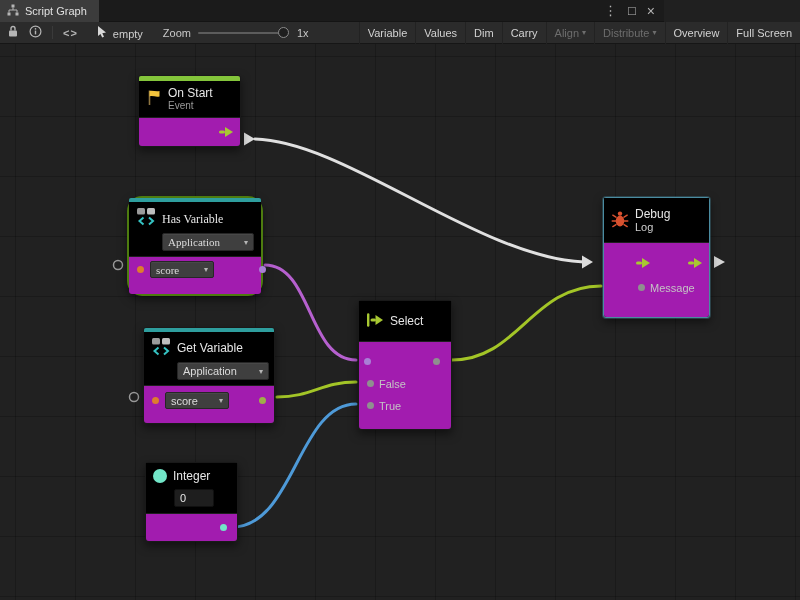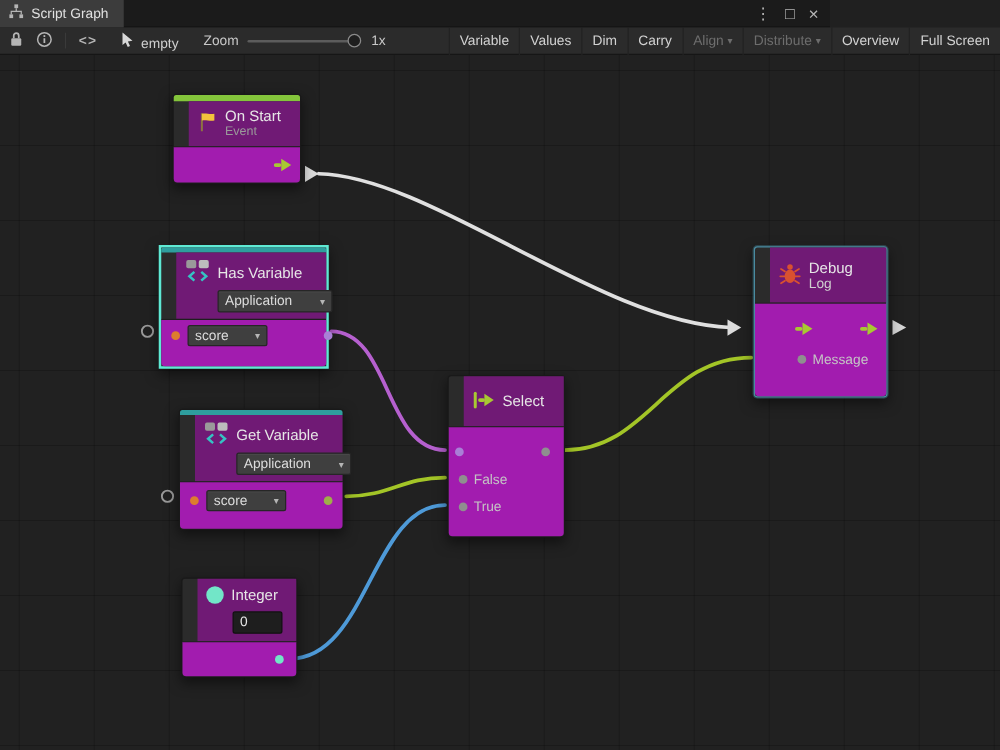--- a/index.html
+++ b/index.html
@@ -38,25 +38,25 @@
   .canvas{position:absolute;top:44px;left:0;width:800px;height:556px;background-color:#212121;
           background-image:linear-gradient(rgba(0,0,0,.22) 1px,transparent 1px),
                            linear-gradient(90deg,rgba(0,0,0,.22) 1px,transparent 1px);
           background-size:60px 60px;background-position:15px 12px;z-index:0;}
   .wires{position:absolute;top:0;left:0;width:800px;height:600px;z-index:1;pointer-events:none;}
   .wires path,.wires polygon,.wires circle{pointer-events:auto;}
 
   
   .node{position:absolute;background:#2b2b2b;border:1px solid #191919;border-radius:3px;
         box-shadow:0 4px 10px rgba(0,0,0,.5);z-index:2;font-size:12px;}
-  .node.selected{border:2px solid #5eead4;border-radius:0;}
+  .node.selected{border:2px solid #4d7c0f;border-radius:15px;font-family:Liberation Serif, serif;}
   .node.hovered{border:1px solid #4a8ba0;box-shadow:0 0 0 1px rgba(74,139,160,.35),0 4px 10px rgba(0,0,0,.5);}
   .bar{height:5px;border-radius:2px 2px 0 0;}
   .bar.thin{height:4px;}
-  .nhead{background:#701a75;padding:5px 7px;display:flex;align-items:center;gap:6px;margin-left:12px;}
+  .nhead{background:#000000;padding:5px 7px;display:flex;align-items:center;gap:6px;}
   .ntitle{color:#e6e6e6;font-size:12px;line-height:14px;}
   .nsub{color:#9a9a9a;font-size:10px;line-height:12px;}
   .tcol{display:flex;flex-direction:column;}
   .nbody{position:relative;background:#a21caf;border-top:1px solid #1e1e1e;border-radius:0 0 3px 3px;}
   .dot{position:absolute;width:7px;height:7px;border-radius:50%;}
   .dd{display:inline-flex;align-items:center;justify-content:space-between;background:#3f3f3f;
       border:1px solid #262626;border-radius:2px;height:18px;padding:0 5px;font-size:11px;color:#dcdcdc;
       box-shadow:inset 0 1px 0 rgba(255,255,255,.05);}
   .dd .caret{font-size:8px;color:#b5b5b5;margin-left:6px;}
   .ddrow{margin:3px 0 0 26px;}

